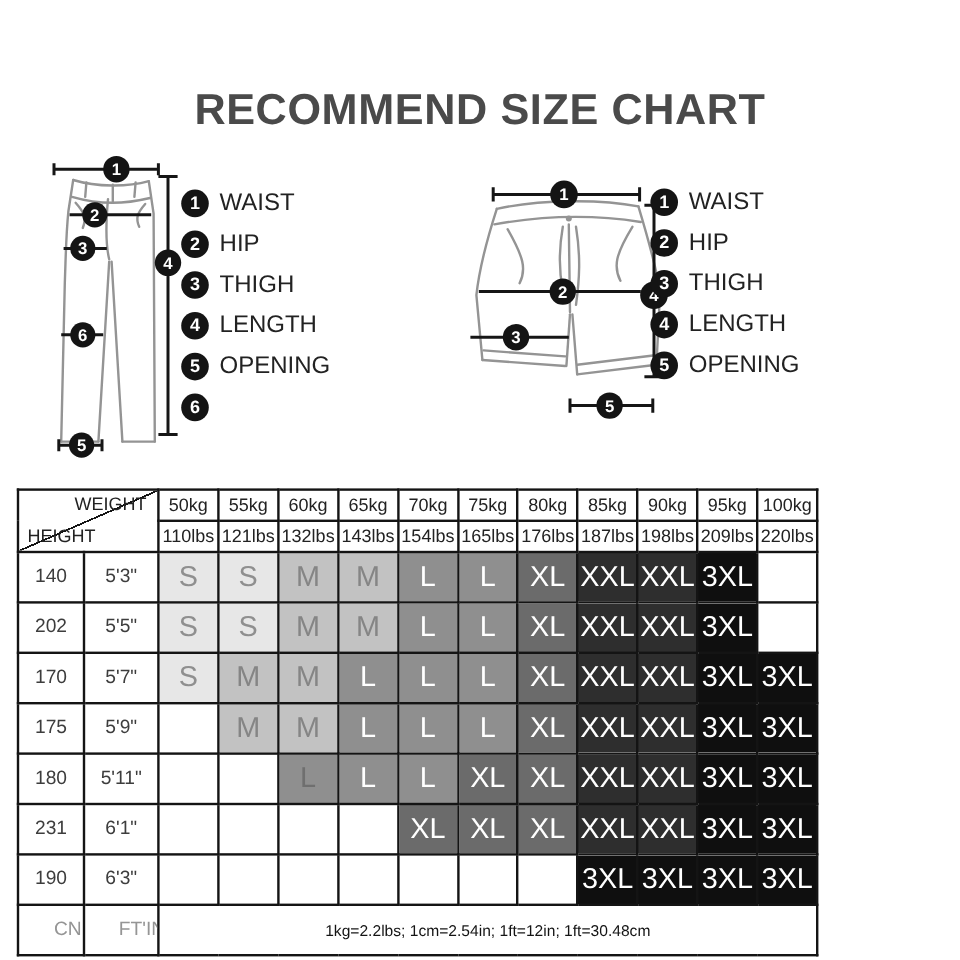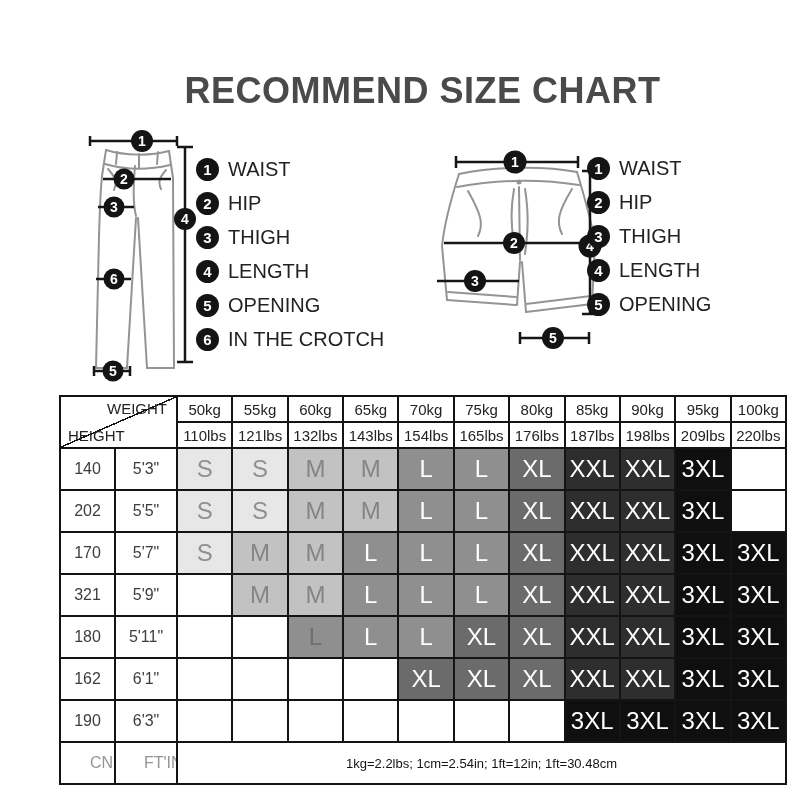--- a/index.html
+++ b/index.html
@@ -1,40 +1,40 @@
 <!DOCTYPE html>
 <html><head>
 <meta charset="utf-8">
 <style>
   html,body{margin:0;padding:0;}
   body{
     width:800px;height:800px;background:#ffffff;position:relative;overflow:hidden;
     font-family:"Liberation Sans", sans-serif;
   }
-  .page{position:absolute;inset:0;margin-left:45px;}
+  .page{position:absolute;inset:0;}
   .title{
     position:absolute;top:70px;left:0;right:0;margin:0;text-align:center;
     font-size:36px;font-weight:800;color:#4a4a4a;letter-spacing:0.5px;
   }
   svg.garment{position:absolute;}
   #pants-svg{left:36px;top:126px;}
   #shorts-svg{left:381px;top:142px;}
   ul.legend{list-style:none;margin:0;padding:0;position:absolute;}
   ul.legend li{display:flex;align-items:center;height:34px;}
   .lnum{
     width:23px;height:23px;border-radius:50%;background:#141414;color:#ffffff;
     font-weight:700;font-size:15px;display:flex;align-items:center;justify-content:center;
     margin-right:9px;flex:0 0 23px;
   }
   .llabel{font-size:20px;color:#222222;white-space:nowrap;}
   #left-legend{left:151px;top:152px;}
   #right-legend{left:542px;top:151px;}
 
   table.size-table{
-    position:absolute;left:14px;top:395px;width:728px;
+    position:absolute;left:14px;top:407px;width:668px;
     border-collapse:collapse;table-layout:fixed;background:#ffffff;
   }
   .size-table th,.size-table td{
     border:2px solid #141414;text-align:center;vertical-align:middle;padding:0;overflow:hidden;
   }
   .size-table thead tr{height:26px;}
   .size-table thead th{font-size:15px;font-weight:400;color:#222222;}
   .size-table tbody tr{height:42px;}
   .size-table tbody th{font-size:16px;font-weight:400;color:#3d3d3d;background:#ffffff;}
   .size-table tbody td{font-size:24px;font-weight:400;}
@@ -123,21 +123,20 @@
     <li>
       <span class="lnum">4</span>
       <span class="llabel">LENGTH</span>
     </li>
     <li>
       <span class="lnum">5</span>
       <span class="llabel">OPENING</span>
     </li>
     <li>
       <span class="lnum">6</span>
-      <span class="llabel">IN THE CROTCH</span>
     </li>
   </ul>
 
   <svg id="shorts-svg" class="garment" width="190" height="222" viewBox="0 0 190 222" xmlns="http://www.w3.org/2000/svg">
     <g stroke="#949494" stroke-width="2" fill="none" stroke-linecap="round" stroke-linejoin="round">
       <path d="M33,32 C70,24 120,24 151,30"></path>
       <path d="M31,45 C75,37 115,37 153,43"></path>
       <path d="M33,32 C24,60 18,85 16,104 L21,158"></path>
       <path d="M151,30 C160,60 167,85 169,102 L166,163"></path>
       <path d="M21,158 L90,163"></path>
@@ -296,21 +295,21 @@
           <td style="background: rgb(143, 143, 143); color: rgb(255, 255, 255);">L</td>
           <td style="background: rgb(143, 143, 143); color: rgb(255, 255, 255);">L</td>
           <td style="background: rgb(143, 143, 143); color: rgb(255, 255, 255);">L</td>
           <td style="background: rgb(107, 107, 107); color: rgb(255, 255, 255);">XL</td>
           <td style="background: rgb(46, 46, 46); color: rgb(255, 255, 255);">XXL</td>
           <td style="background: rgb(46, 46, 46); color: rgb(255, 255, 255);">XXL</td>
           <td style="background: rgb(15, 15, 15); color: rgb(255, 255, 255);">3XL</td>
           <td style="background: rgb(15, 15, 15); color: rgb(255, 255, 255);">3XL</td>
         </tr>
         <tr>
-          <th>321</th>
+          <th>175</th>
           <th>5'9"</th>
           <td></td>
           <td style="background: rgb(194, 194, 194); color: rgb(133, 133, 133);">M</td>
           <td style="background: rgb(194, 194, 194); color: rgb(133, 133, 133);">M</td>
           <td style="background: rgb(143, 143, 143); color: rgb(255, 255, 255);">L</td>
           <td style="background: rgb(143, 143, 143); color: rgb(255, 255, 255);">L</td>
           <td style="background: rgb(143, 143, 143); color: rgb(255, 255, 255);">L</td>
           <td style="background: rgb(107, 107, 107); color: rgb(255, 255, 255);">XL</td>
           <td style="background: rgb(46, 46, 46); color: rgb(255, 255, 255);">XXL</td>
           <td style="background: rgb(46, 46, 46); color: rgb(255, 255, 255);">XXL</td>
@@ -326,21 +325,21 @@
           <td style="background: rgb(143, 143, 143); color: rgb(255, 255, 255);">L</td>
           <td style="background: rgb(143, 143, 143); color: rgb(255, 255, 255);">L</td>
           <td style="background: rgb(107, 107, 107); color: rgb(255, 255, 255);">XL</td>
           <td style="background: rgb(107, 107, 107); color: rgb(255, 255, 255);">XL</td>
           <td style="background: rgb(46, 46, 46); color: rgb(255, 255, 255);">XXL</td>
           <td style="background: rgb(46, 46, 46); color: rgb(255, 255, 255);">XXL</td>
           <td style="background: rgb(15, 15, 15); color: rgb(255, 255, 255);">3XL</td>
           <td style="background: rgb(15, 15, 15); color: rgb(255, 255, 255);">3XL</td>
         </tr>
         <tr>
-          <th>162</th>
+          <th>231</th>
           <th>6'1"</th>
           <td></td>
           <td></td>
           <td></td>
           <td></td>
           <td style="background: rgb(107, 107, 107); color: rgb(255, 255, 255);">XL</td>
           <td style="background: rgb(107, 107, 107); color: rgb(255, 255, 255);">XL</td>
           <td style="background: rgb(107, 107, 107); color: rgb(255, 255, 255);">XL</td>
           <td style="background: rgb(46, 46, 46); color: rgb(255, 255, 255);">XXL</td>
           <td style="background: rgb(46, 46, 46); color: rgb(255, 255, 255);">XXL</td>

